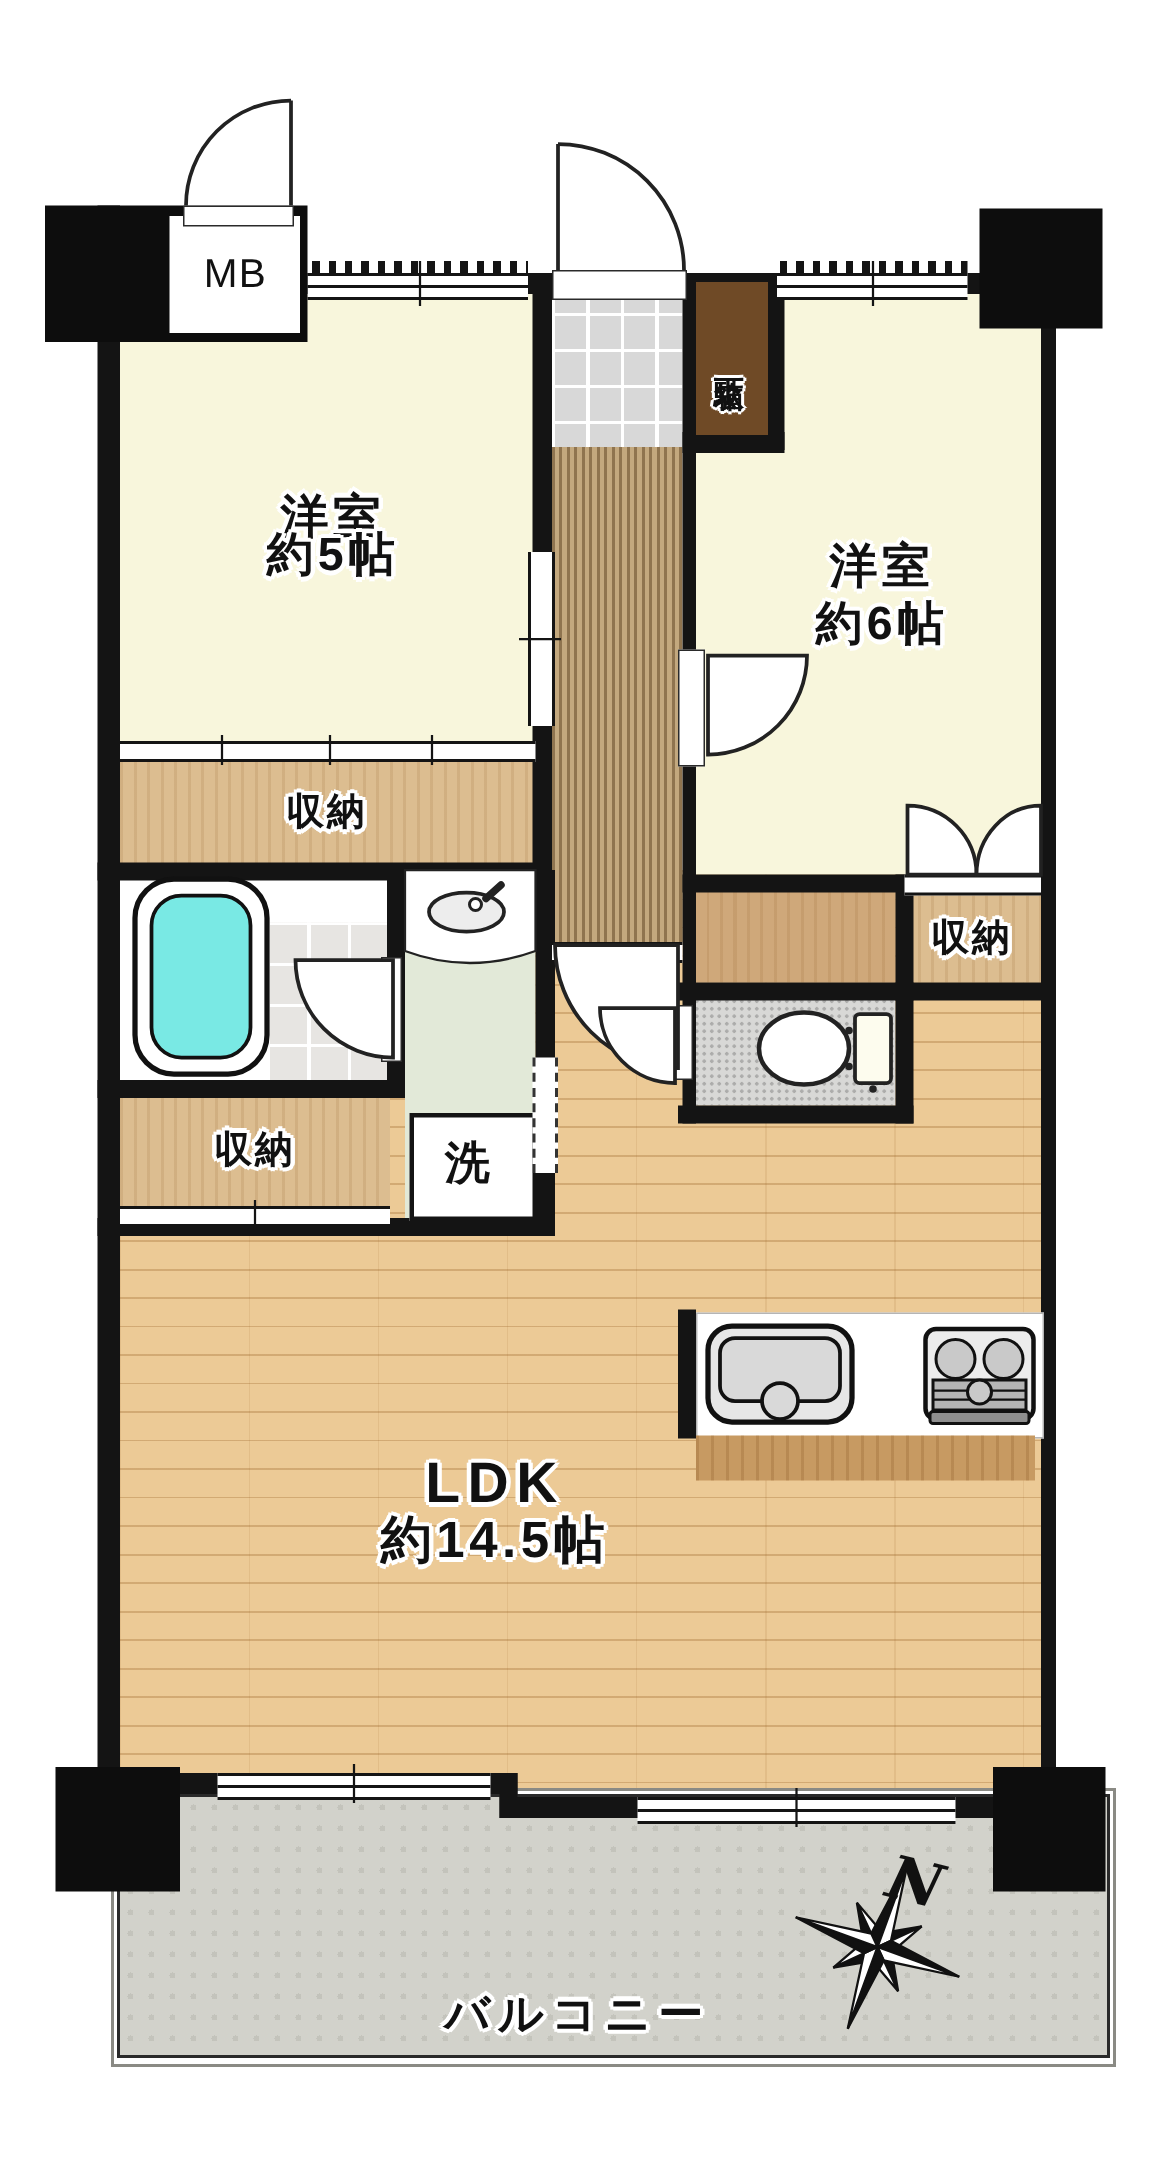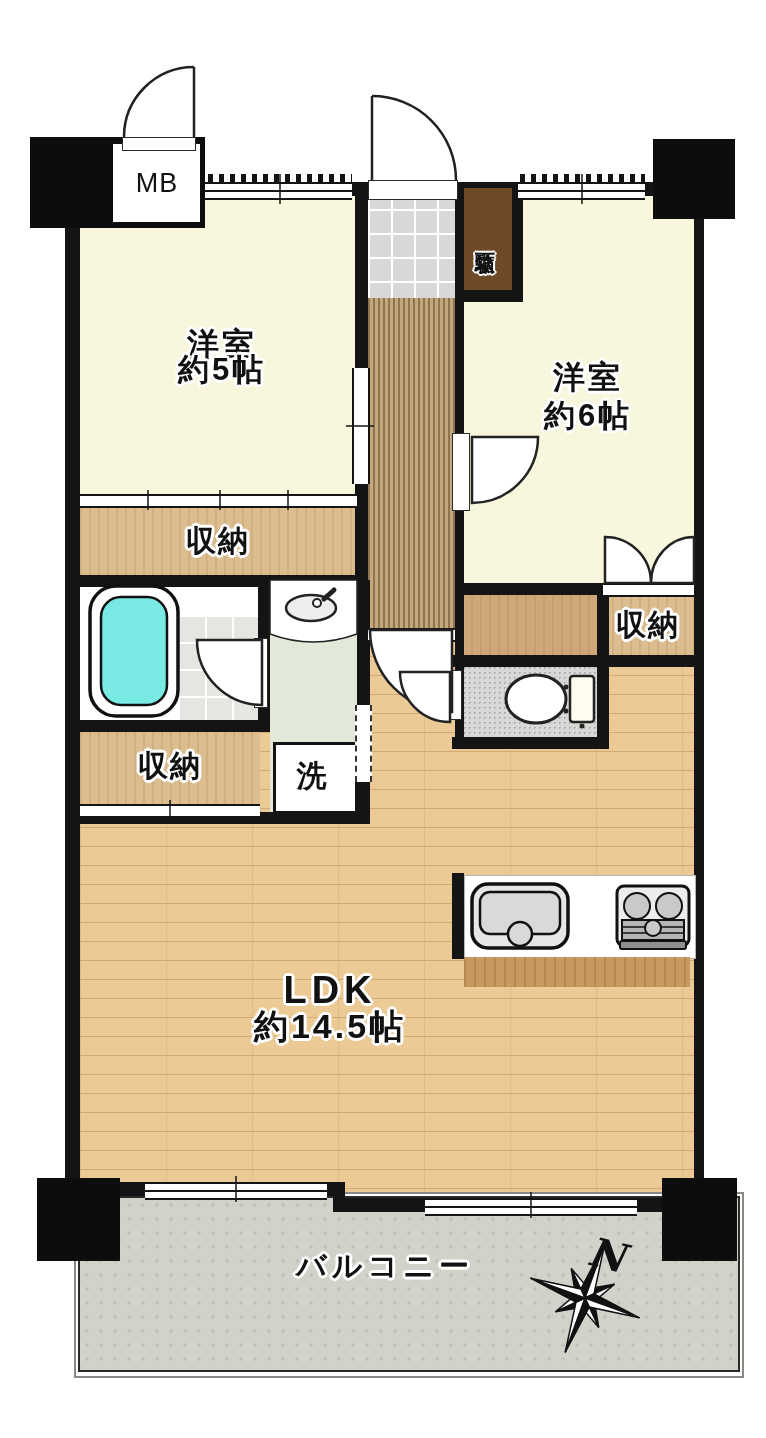--- a/index.html
+++ b/index.html
@@ -49,21 +49,21 @@
   #overlay{position:absolute;left:0;top:0;z-index:7;pointer-events:none;}
   
   .lbl{position:absolute;z-index:9;color:#111;font-weight:700;white-space:nowrap;
        transform:translate(-50%,-50%);letter-spacing:3px;
        text-shadow:-2px -2px 0 #fff,2px -2px 0 #fff,-2px 2px 0 #fff,2px 2px 0 #fff,
                    -3px 0 0 #fff,3px 0 0 #fff,0 -3px 0 #fff,0 3px 0 #fff;}
   .lbl.room-name{font-size:32px;}
   .lbl.room-size{font-size:31px;}
   .lbl.ldk-name{font-size:38px;letter-spacing:5px;}
   .lbl.ldk-size{font-size:34px;}
-  .lbl.storage{font-size:30px;letter-spacing:2px;}
+  .lbl.storage{font-size:25px;letter-spacing:2px;}
   .lbl.laundry{font-size:30px;}
   .lbl.balcony-lbl{font-size:30px;letter-spacing:5px;}
   .lbl.geta-lbl{font-size:20px;letter-spacing:1px;writing-mode:vertical-rl;text-orientation:upright;
        text-shadow:-1px -1px 0 #fff,1px -1px 0 #fff,-1px 1px 0 #fff,1px 1px 0 #fff,
                    -2px 0 0 #fff,2px 0 0 #fff,0 -2px 0 #fff,0 2px 0 #fff;}
   .lbl.mb-lbl{font-size:27px;font-weight:400;letter-spacing:1px;text-shadow:none;}
   .lbl.north{font-family:"DejaVu Serif", serif;font-style:italic;font-size:40px;letter-spacing:0;
        text-shadow:none;transform:translate(-50%,-50%) rotate(14deg);}
 </style>
 </head>
@@ -242,16 +242,16 @@
   <div class="lbl room-name" style="left:222px;top:345px;">洋室</div>
   <div class="lbl room-size" style="left:222px;top:370px;">約5帖</div>
   <div class="lbl room-name" style="left:588px;top:378px;">洋室</div>
   <div class="lbl room-size" style="left:588px;top:416px;">約6帖</div>
   <div class="lbl storage" style="left:218px;top:541px;">収納</div>
   <div class="lbl storage" style="left:648px;top:625px;">収納</div>
   <div class="lbl storage" style="left:170px;top:766px;">収納</div>
   <div class="lbl laundry" style="left:313px;top:776px;">洗</div>
   <div class="lbl ldk-name" style="left:330px;top:990px;">LDK</div>
   <div class="lbl ldk-size" style="left:330px;top:1027px;">約14.5帖</div>
-  <div class="lbl balcony-lbl" style="left:385px;top:1266px;">バルコニー</div>
+  <div class="lbl balcony-lbl" style="left:385px;top:1343px;">バルコニー</div>
   <div class="lbl north" style="left:610px;top:1255px;">N</div>
 
 </div>
 
 </body></html>

